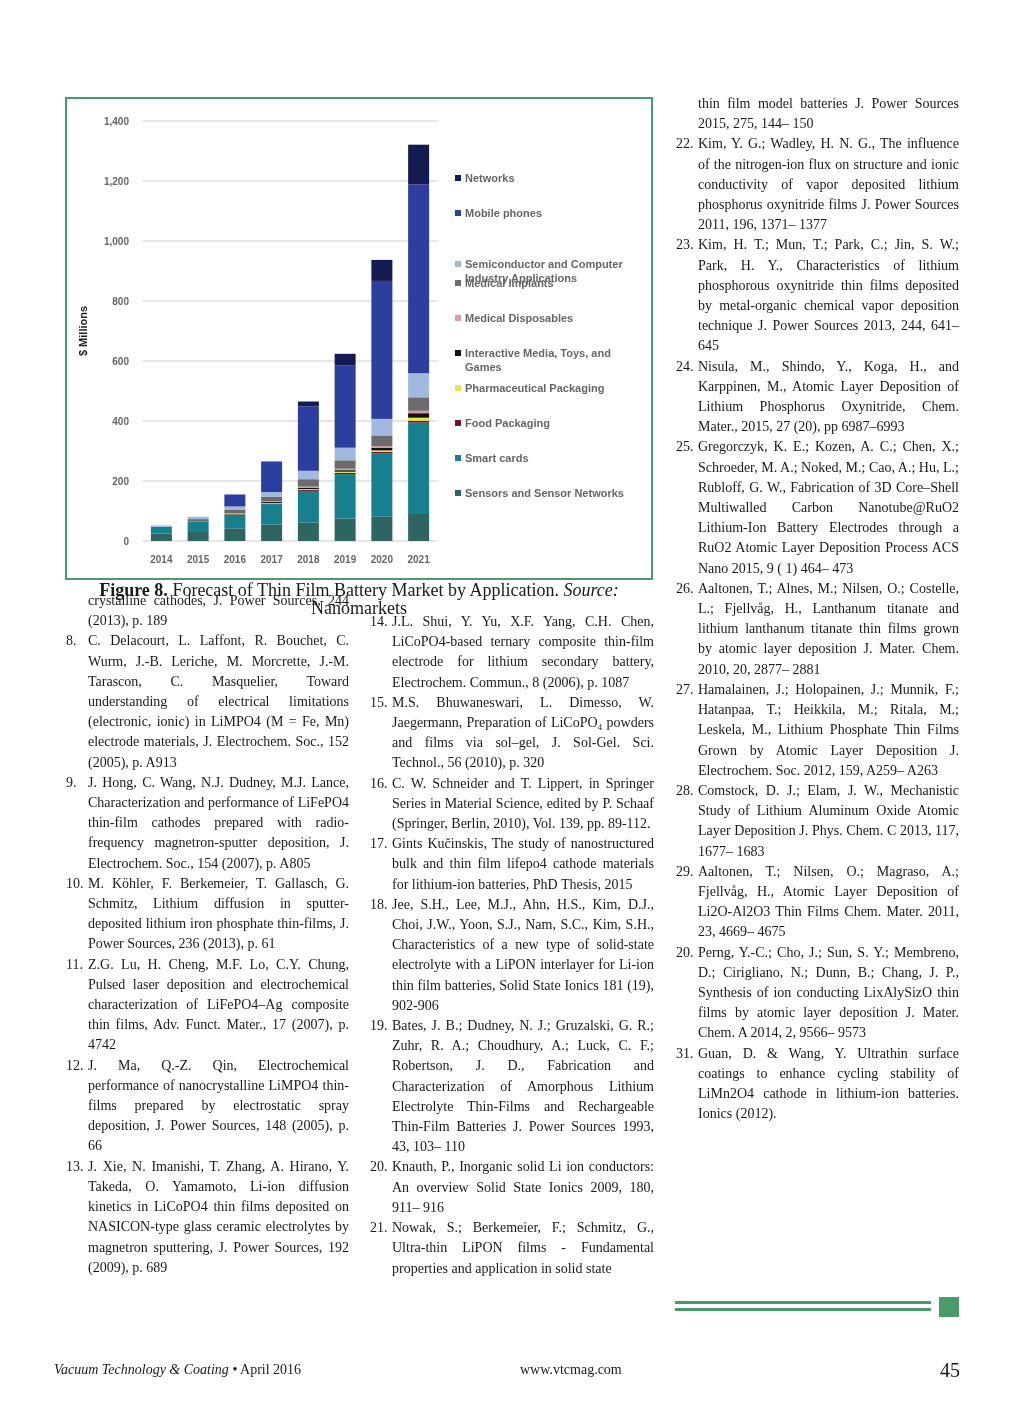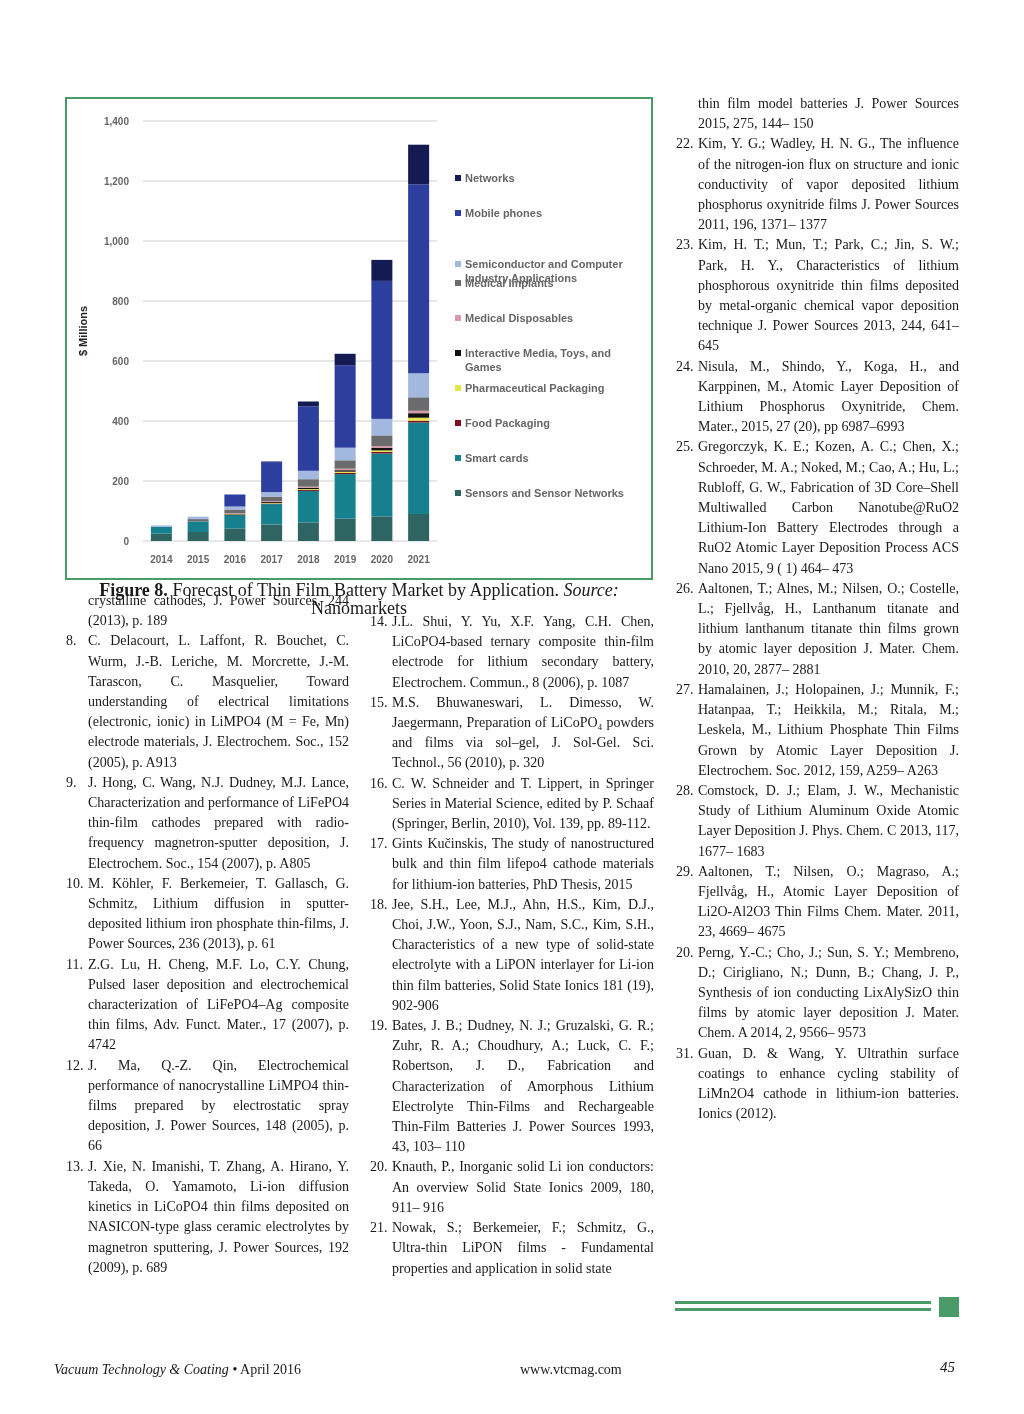--- a/index.html
+++ b/index.html
@@ -37,21 +37,21 @@
   .ref-cont { padding-left: 22px; }
   .deco { position: absolute; left: 675px; top: 1297px; width: 285px; height: 22px; }
   .deco .line { position: absolute; left: 0; width: 256px; height: 3px; background: #4a9a6a; }
   .deco .sq { position: absolute; left: 264px; top: 0; width: 20px; height: 20px; background: #4a9a6a; }
   .footer {
     position: absolute; top: 1362px; left: 0; width: 916px; height: 20px; font-size: 14px;
   }
   .footer .left { position: absolute; left: 54px; font-style: italic; }
   .footer .left .date { font-style: normal; }
   .footer .center { position: absolute; left: 520px; font-weight: normal; }
-  .footer .right { position: absolute; left: 940px; font-size: 15px; top: -3px; font-style: italic; }
+  .footer .right { position: absolute; left: 940px; font-size: 20px; top: -3px; }
 </style>
 </head>
 <body>
 
 <div class="figure-box">
   <svg class="chart-svg" id="chart" width="584" height="479">
       <line x1="76" x2="370" y1="442" y2="442" stroke="#cfcfcf" stroke-width="1.2"></line>
       <text x="62" y="446" text-anchor="end" font-size="10" font-weight="bold" fill="#666">0</text>
       <line x1="76" x2="370" y1="382" y2="382" stroke="#cfcfcf" stroke-width="1.2"></line>
       <text x="62" y="386" text-anchor="end" font-size="10" font-weight="bold" fill="#666">200</text>

